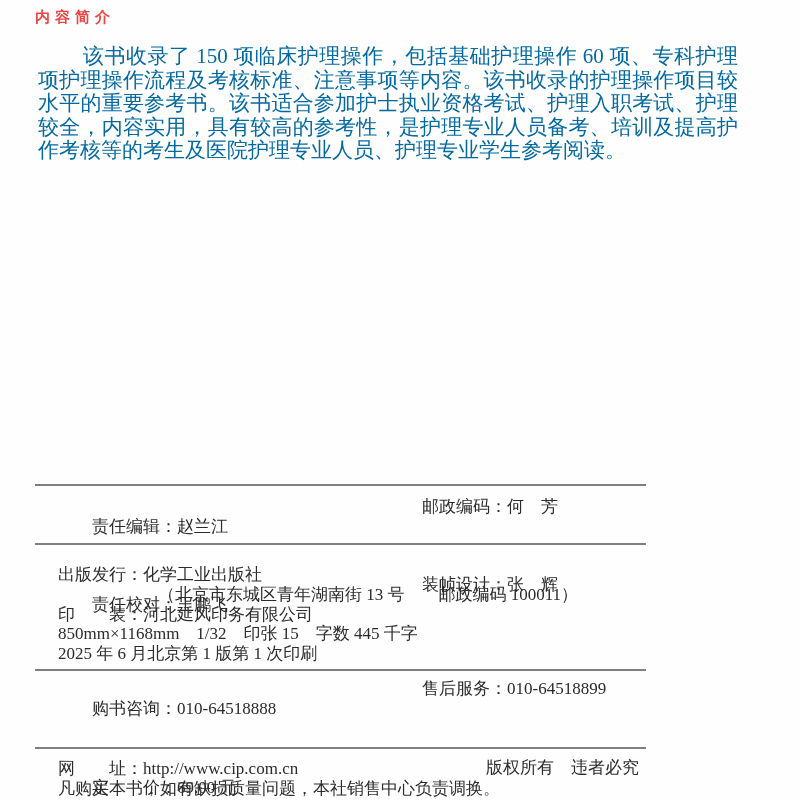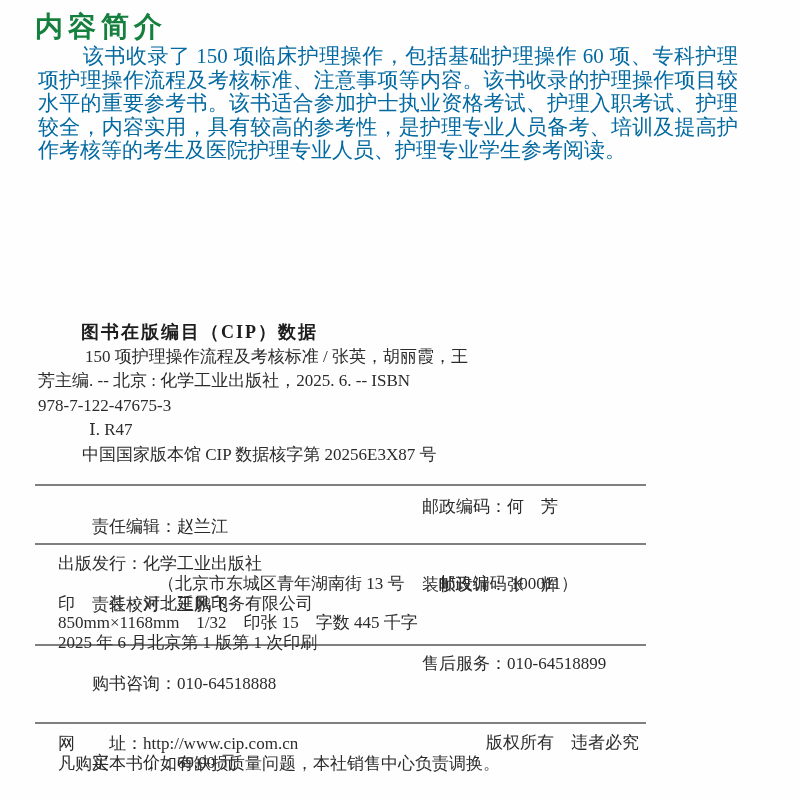--- a/index.html
+++ b/index.html
@@ -8,21 +8,21 @@
     background:#ffffff;
     font-family:"Liberation Serif","DejaVu Serif",serif;
     color:#262626;
   }
   .page{
     position:relative;width:800px;height:800px;background:#fefefe;overflow:hidden;
   }
   
   .intro-heading{
     position:absolute;left:35px;top:8px;
-    font-size:28px;font-weight:bold;letter-spacing:5px;color:#15803d;
+    font-size:15px;font-weight:bold;letter-spacing:5px;color:#ef4444;
   }
   .intro{
     position:absolute;left:38px;top:45px;width:700px;
     font-size:21px;color:#0369a1;
   }
   .para-line{
     height:23.5px;line-height:23.5px;
     text-align:justify;text-align-last:justify;
     white-space:pre-wrap;overflow:hidden;
   }
@@ -40,21 +40,21 @@
   .cip-line.ind-reg{padding-left:44px;}
   
   .colophon{
     position:absolute;left:35px;top:484px;width:611px;
     font-size:17px;color:#2b2b2b;
   }
   .rule{border:0;height:2px;background:#7f7f7f;margin:0;}
   .sec{box-sizing:border-box;padding-left:23px;}
   .sec-staff{height:57px;padding-top:11px;}
   .sec-staff .line{line-height:19.5px;}
-  .sec-pub{height:99px;padding-top:9px;}
+  .sec-pub{height:124px;padding-top:20px;}
   .sec-pub .line{line-height:19.8px;}
   .sec-contact{height:76px;padding-top:8px;}
   .sec-contact .line{line-height:20px;}
   .sec-price{padding-top:9px;}
   .sec-price .line{line-height:20px;}
   .line{white-space:pre-wrap;}
   .row{position:relative;}
   .row .right{position:absolute;top:0;left:364px;white-space:pre-wrap;}
   .row .right.price-pos{left:428px;}
   .pl-addr{padding-left:100px;}
@@ -66,28 +66,20 @@
 
   <div class="intro-heading">内容简介</div>
   <div class="intro">
     <div class="para-line first">该书收录了 150 项临床护理操作，包括基础护理操作 60 项、专科护理操作</div>
     <div class="para-line">项护理操作流程及考核标准、注意事项等内容。该书收录的护理操作项目较多、</div>
     <div class="para-line">水平的重要参考书。该书适合参加护士执业资格考试、护理入职考试、护理操</div>
     <div class="para-line">较全，内容实用，具有较高的参考性，是护理专业人员备考、培训及提高护理</div>
     <div class="para-line last">作考核等的考生及医院护理专业人员、护理专业学生参考阅读。</div>
   </div>
 
-  <div class="cip">
-    <div class="cip-line heading">图书在版编目（CIP）数据</div>
-    <div class="cip-line ind-title">150 项护理操作流程及考核标准 / 张英，胡丽霞，王</div>
-    <div class="cip-line">芳主编. -- 北京 : 化学工业出版社，2025. 6. -- ISBN</div>
-    <div class="cip-line">978-7-122-47675-3</div>
-    <div class="cip-line ind-class">Ⅰ. R47</div>
-    <div class="cip-line ind-reg">中国国家版本馆 CIP 数据核字第 20256E3X87 号</div>
-  </div>
 
   <div class="colophon">
     <hr class="rule">
 
     <div class="sec sec-staff">
       <div class="line row">
         <span>责任编辑：赵兰江</span>
         <span class="right">邮政编码：何　芳</span>
       </div>
       <div class="line row">

